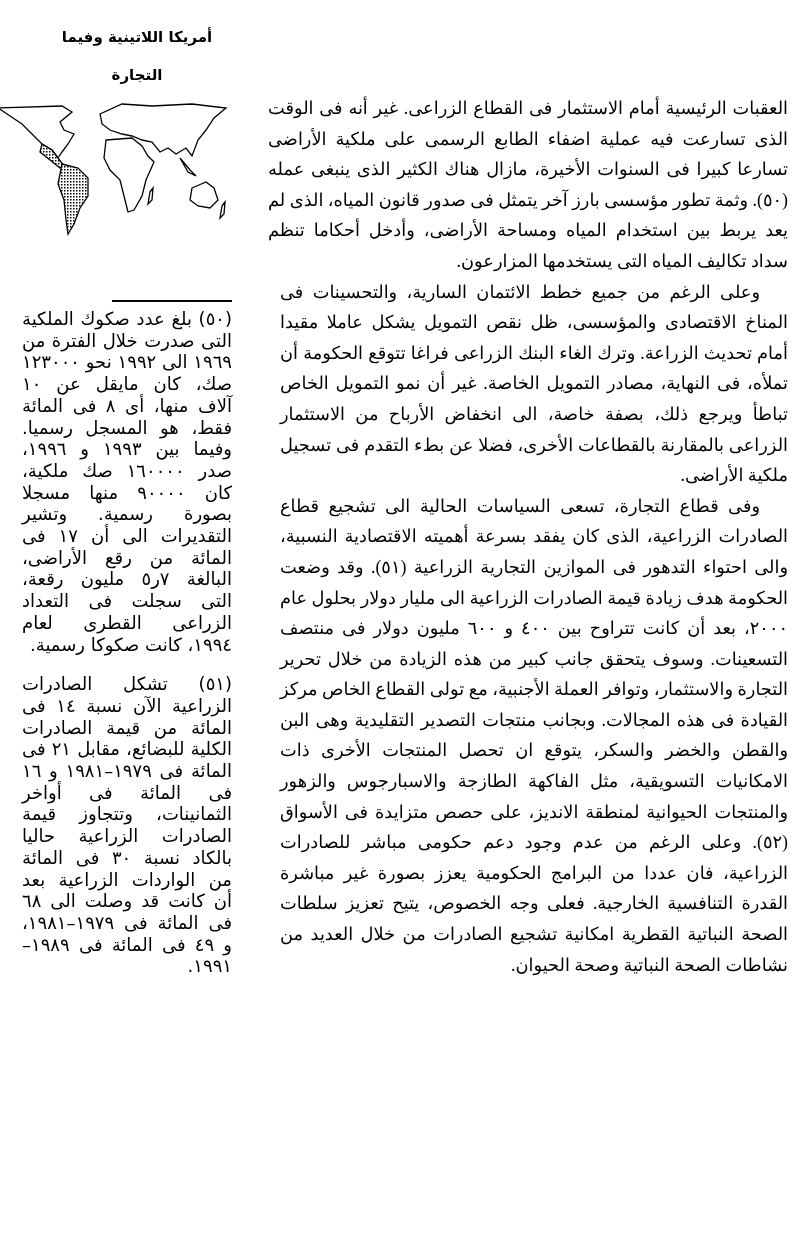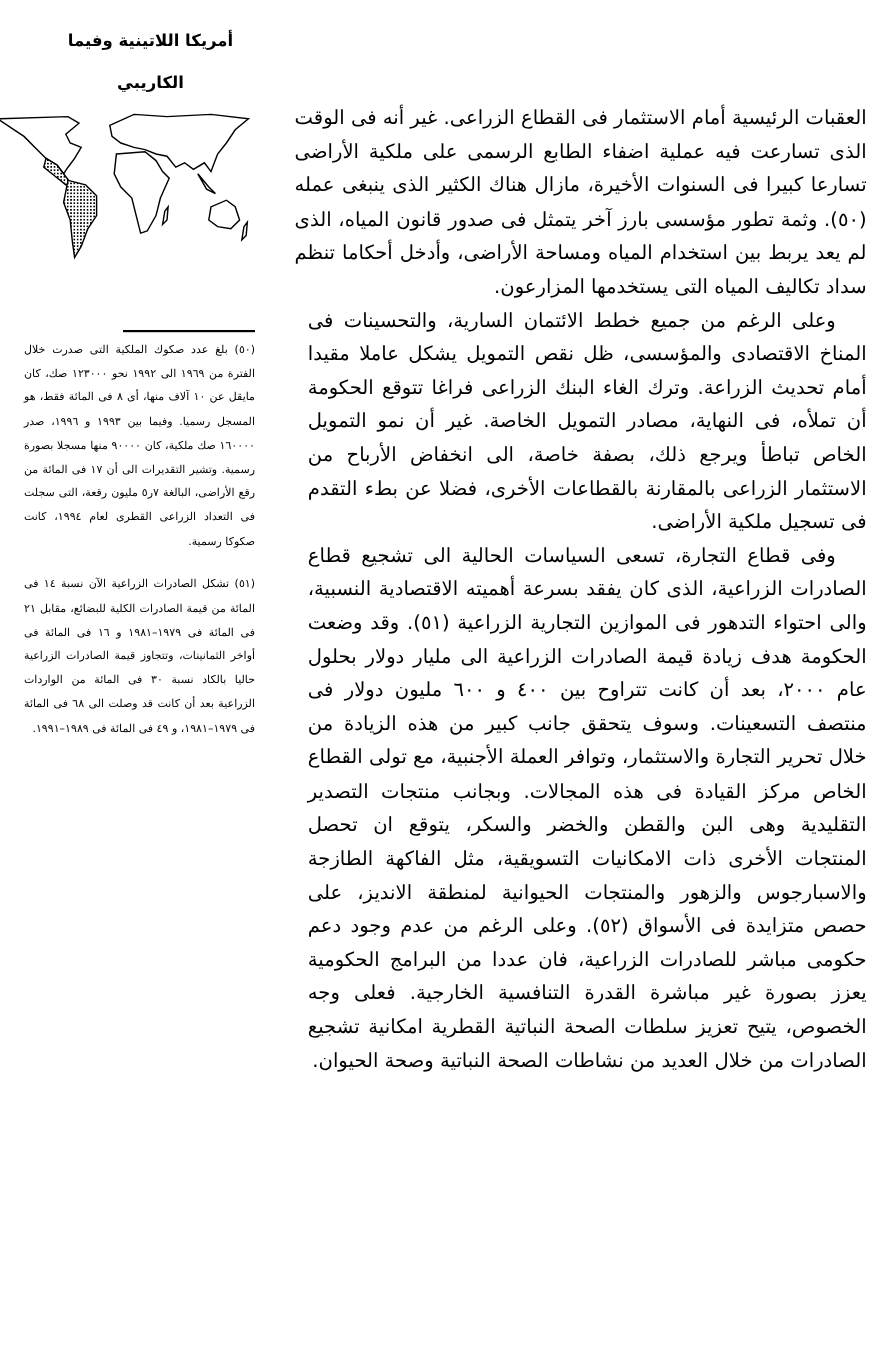--- a/index.html
+++ b/index.html
@@ -3,33 +3,33 @@
 <meta charset="utf-8">
 <style>
   html, body { margin:0; padding:0; background:#ffffff; }
   body { width:800px; height:1236px; position:relative; overflow:hidden; color:#000;
          font-family:"DejaVu Sans", sans-serif; }
   .sidebar { position:absolute; left:22px; top:0; width:210px; direction:rtl; }
   .region-title { text-align:center; font-weight:bold; font-size:15px; line-height:38px;
                   margin-top:18px; padding-left:20px; }
   .map { display:block; margin:6px 0 0 4px; width:240px; height:140px; }
   .rule { border:none; border-top:2px solid #000; width:120px; margin:60px 0 6px auto; }
-  .footnote { font-size:10px; line-height:21.7px; text-align:justify; text-align-last:right;
+  .footnote { font-size:18px; line-height:21.7px; text-align:justify; text-align-last:right;
               margin:0 0 18px 0; }
   .main { position:absolute; left:268px; top:93px; width:520px; direction:rtl; }
-  .main p { margin:0; font-size:17.8px; line-height:30.6px; text-align:justify; font-weight:500; }
+  .main p { margin:0; font-size:17.8px; line-height:30.6px; text-align:justify; font-weight:500;font-family:Liberation Serif, serif; }
   .main p.indent { text-indent:28px;margin-left:12px; }
 </style>
 </head>
 <body>
 
 <div class="sidebar">
   <div class="region-title">
     <div>أمريكا اللاتينية وفيما</div>
-    <div>الكاريبي</div>
+    <div>التجارة</div>
   </div>
   <svg class="map" viewBox="0 0 240 140">
     <defs>
       <pattern id="dots" width="3" height="3" patternUnits="userSpaceOnUse">
         <rect width="3" height="3" fill="#fff"></rect>
         <rect width="1.5" height="1.5" fill="#000"></rect>
       </pattern>
     </defs>
     <g fill="#fff" stroke="#000" stroke-width="1.3">
 

